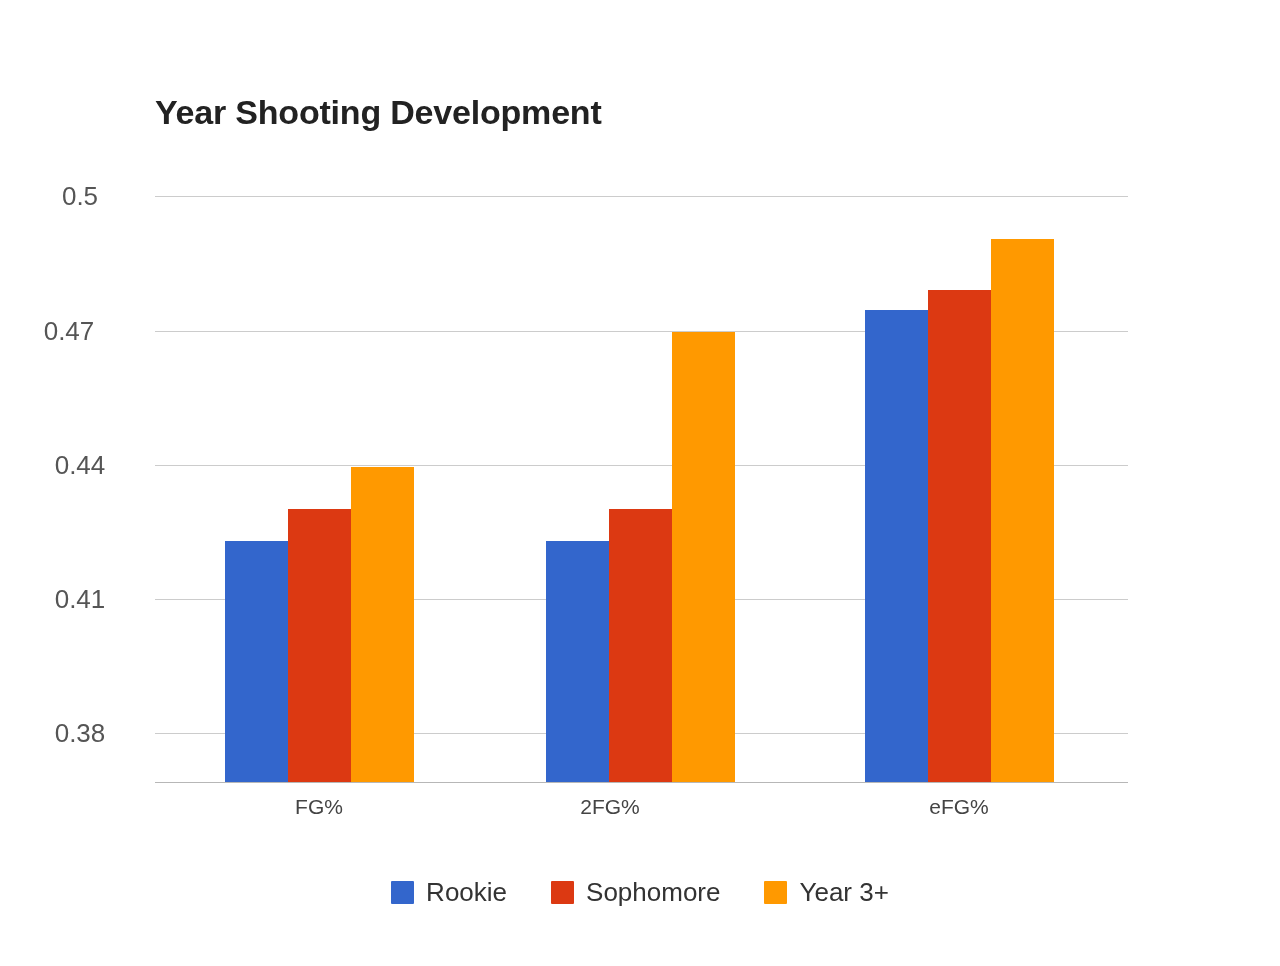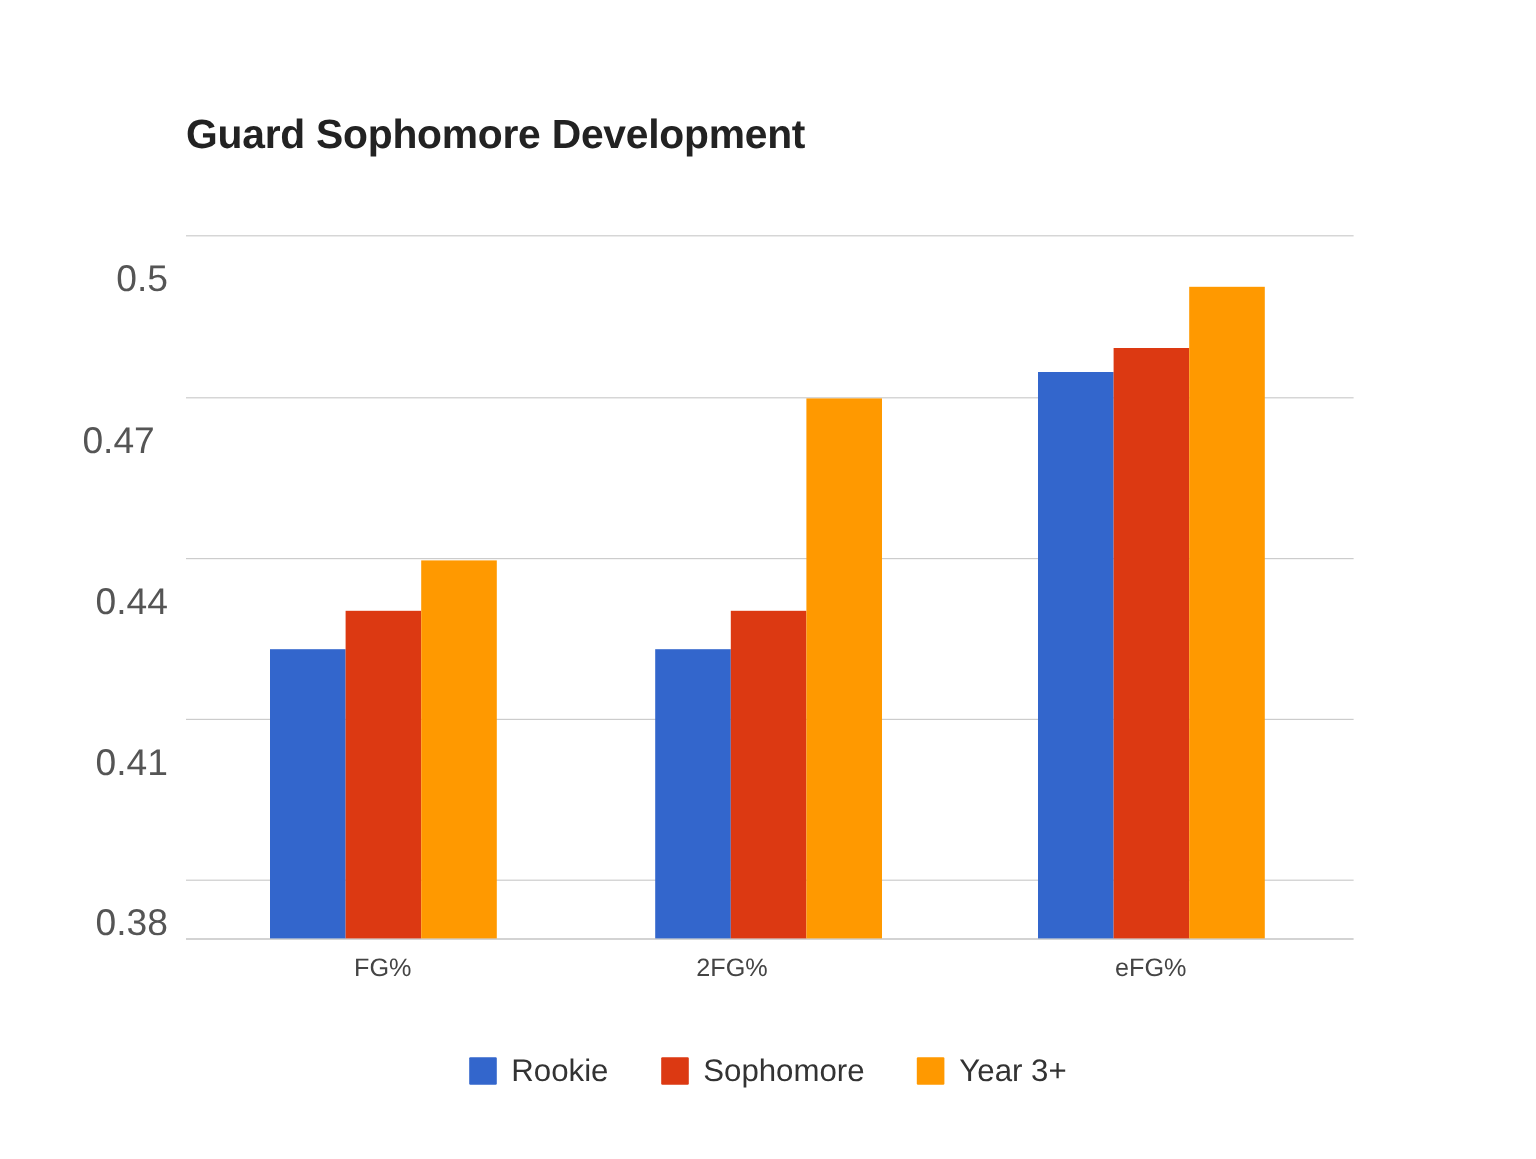--- a/index.html
+++ b/index.html
@@ -53,27 +53,26 @@
   }
   .gridline.baseline {
     background: #b7b7b7;
   }
 
   
   .ytick {
     position: absolute;
     right: 1158px;     
     width: 120px;
-    text-align: right;
-    font-size: 31px;
+    text-align: center;
+    font-size: 26px;
     color: #555555;
     line-height: 1;
     transform: translateY(-50%);
     white-space: nowrap;
-    margin-top: 36px;
   }
 
   
   .bar {
     position: absolute;
     bottom: 0;
     box-sizing: border-box;
   }
   .bar-rookie    { background: #3366cc; }
   .bar-sophomore { background: #dc3912; }
@@ -115,21 +114,21 @@
     font-size: 26px;
     color: #333333;
     white-space: nowrap;
   }
 </style>
 </head>
 <body>
 
 <div id="chart-root">
 
-  <div class="chart-title">Guard Sophomore Development</div>
+  <div class="chart-title">Year Shooting Development</div>
 
   <div class="plot-area" id="plot-area">
 
   <div class="gridline" style="top: 13.4104px;"></div>
       <div class="gridline" style="top: 147.515px;"></div>
       <div class="gridline" style="top: 281.619px;"></div>
       <div class="gridline" style="top: 415.724px;"></div>
       <div class="gridline" style="top: 549.828px;"></div>
       <div class="gridline baseline" style="top: 599px;"></div>
       <div class="bar bar-rookie" title="Rookie FG%: 0.423" style="left: 69.5px; width: 63px; height: 241.388px; background: rgb(51, 102, 204);"></div>

